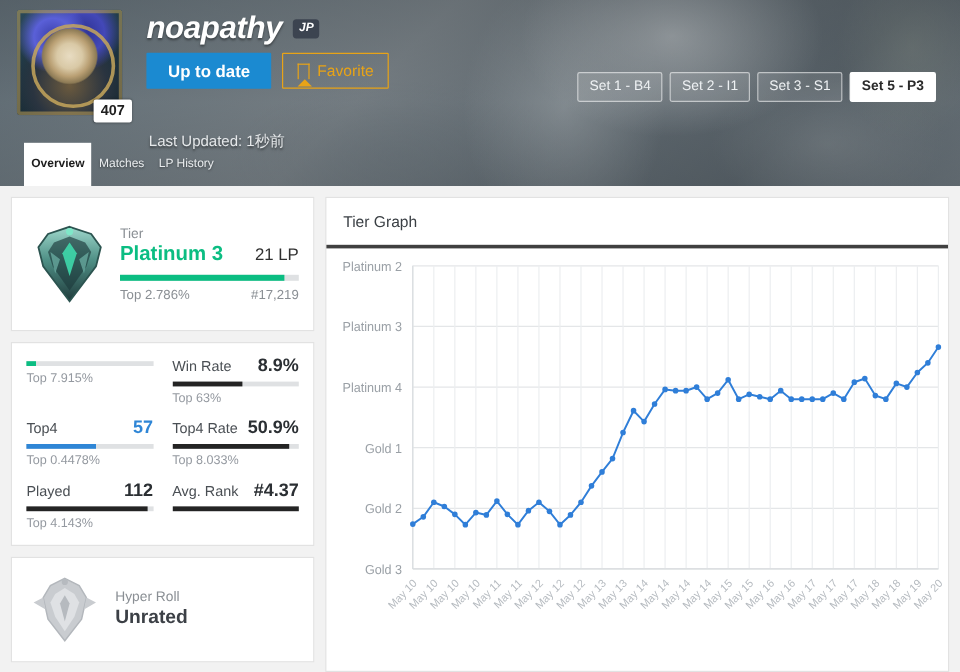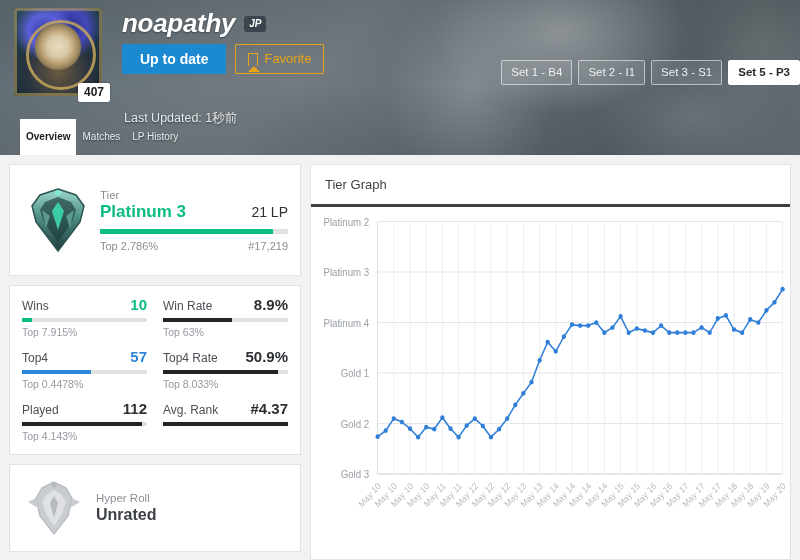--- a/index.html
+++ b/index.html
@@ -78,40 +78,40 @@
     display: flex; align-items: center; gap: 6px;
   }
   .bookmark-icon { display: inline-block; width: 10px; height: 13px; border: 1.6px solid #e8a317; border-bottom: none; position: relative; }
   .bookmark-icon::after { content: ""; position: absolute; left: -1.6px; bottom: -6px; width: 0; height: 0;
     border-left: 6.6px solid transparent; border-right: 6.6px solid transparent; border-bottom: 6px solid #e8a317; }
   .bookmark-icon::before { content: ""; position: absolute; left: 0px; bottom: -4.2px; width: 10px; height: 5px; background: transparent;
     border-left: 0; border-right: 0; }
 
   .last-updated { position: absolute; left: 124px; top: 82px; color: #e6e9eb; font-size: 12.5px; text-shadow: 0 1px 2px rgba(0,0,0,.5); margin-top: 28px; }
 
-  .set-row { position: absolute; right: 0; top: 60px; display: flex; gap: 6px; }
+  .set-row { position: absolute; right: 20px; top: 60px; display: flex; gap: 6px; }
   .set-btn {
     font-size: 11.5px; padding: 5px 9px; border-radius: 2px; cursor: pointer;
     background: rgba(255,255,255,.10); color: #eef1f3; border: 1px solid rgba(255,255,255,.55);
     font-family: inherit; line-height: 1.1; white-space: nowrap;
   }
   .set-btn.active { background: #fff; color: #2a2a2a; border-color: #fff; font-weight: 600; }
 
   
   .tabs { position: absolute; left: 20px; bottom: 0; display: flex; z-index: 4; }
   .tab {
     font-size: 10px; color: #e9ecee; padding: 13px 6px; cursor: pointer;
     line-height: 1; font-family: inherit; background: transparent; border: none;
     text-shadow: 0 1px 2px rgba(0,0,0,.45);
   }
   .tab.active { background: #fff; color: #1c1c1c; font-weight: 700; text-shadow: none; }
 
   
   .body { display: flex; gap: 9px; padding: 9px 9px 0 9px; height: 405px; }
-  .col-left { width: 292px; display: flex; flex-direction: column; gap: 9px; }
+  .col-left { width: 253px; display: flex; flex-direction: column; gap: 9px; }
   .col-right { flex: 1; }
 
   .card { background: #fff; border: 1px solid #e2e2e2; }
 
   
   .tier-card { display: flex; align-items: center; padding: 14px 12px; height: 112px; }
   .tier-emblem { width: 72px; height: 72px; flex: none; position: relative; }
   .tier-emblem svg { display: block; }
   .tier-info { flex: 1; padding-left: 6px; }
   .tier-label { font-size: 11.5px; color: #8a8f94; margin-bottom: 1px; }
@@ -226,24 +226,20 @@
           <div class="tier-sub">
             <span>Top 2.786%</span>
             <span>#17,219</span>
           </div>
         </div>
       </div>
 
       <div class="card stats-card">
         <div class="stats-grid" id="stats-grid">
             <div class="stat">
-              <div class="stat-top">
-                <span class="stat-name">Wins</span>
-                <span class="stat-val green">10</span>
-              </div>
               <div class="stat-bar">
                 <i style="width:8%;background:#0bbd82"></i>
               </div>
               <div class="stat-sub">Top 7.915%</div>
             </div>
             <div class="stat">
               <div class="stat-top">
                 <span class="stat-name">Win Rate</span>
                 <span class="stat-val ">8.9%</span>
               </div>

